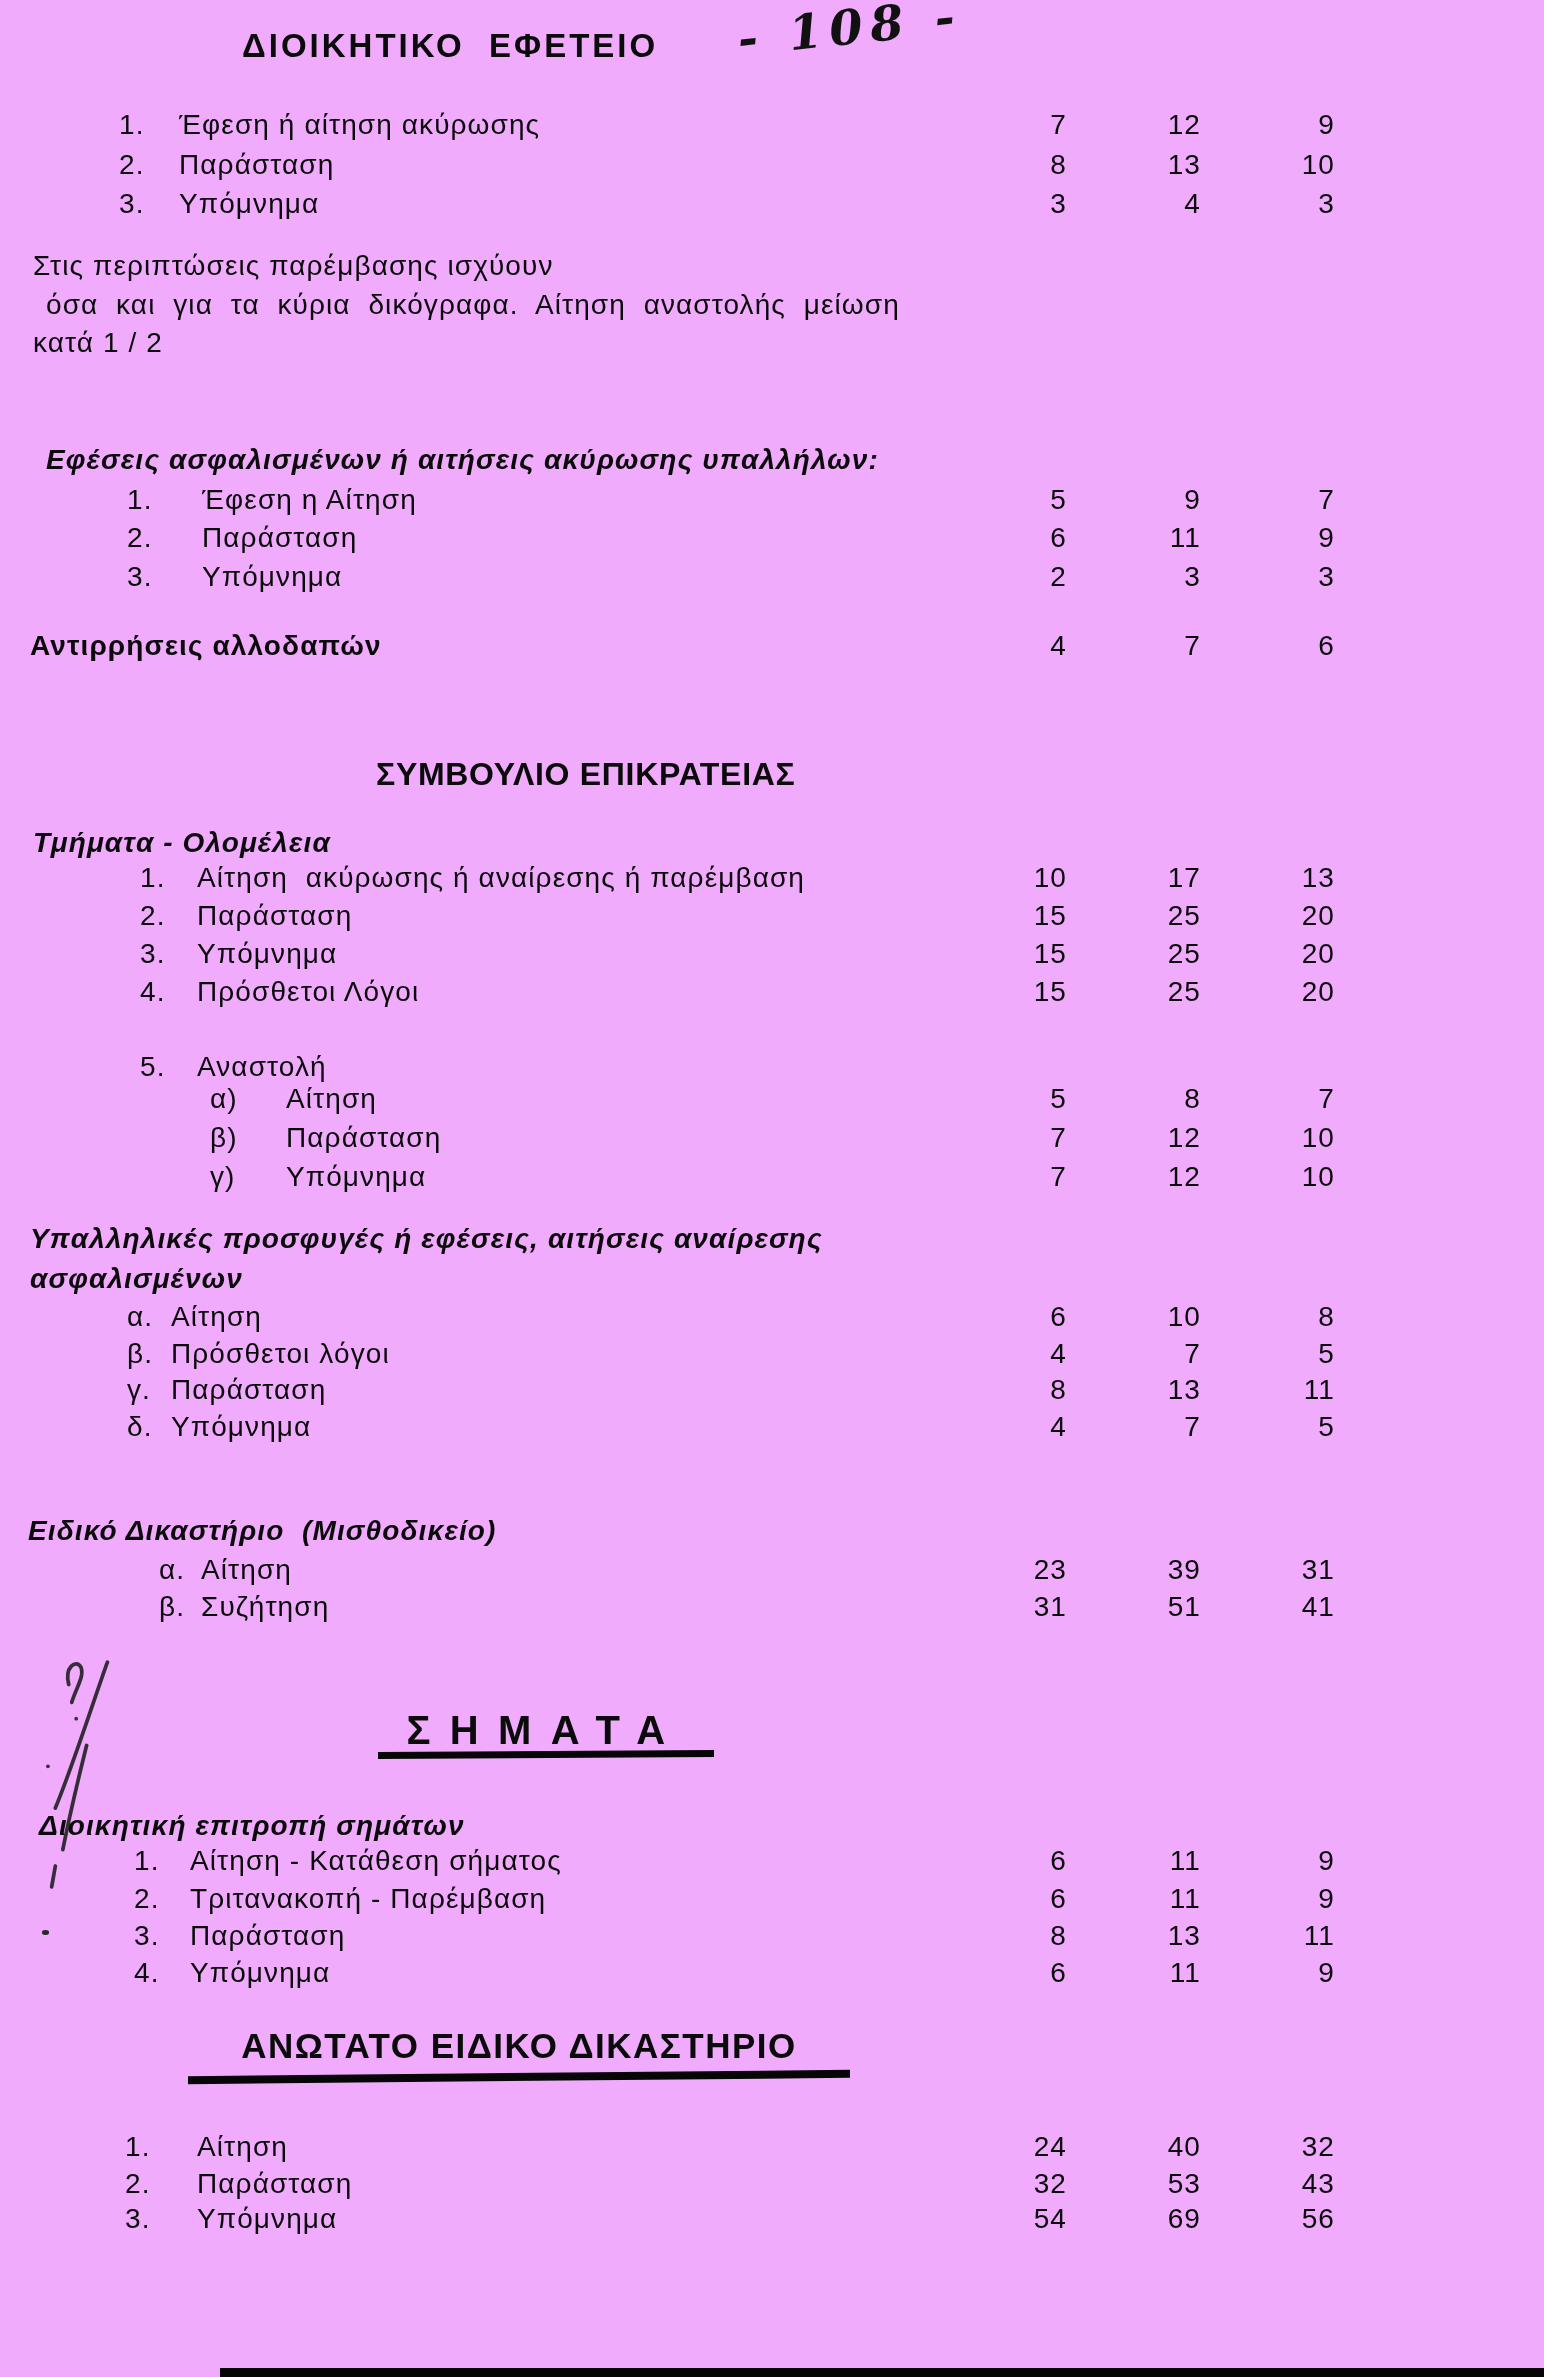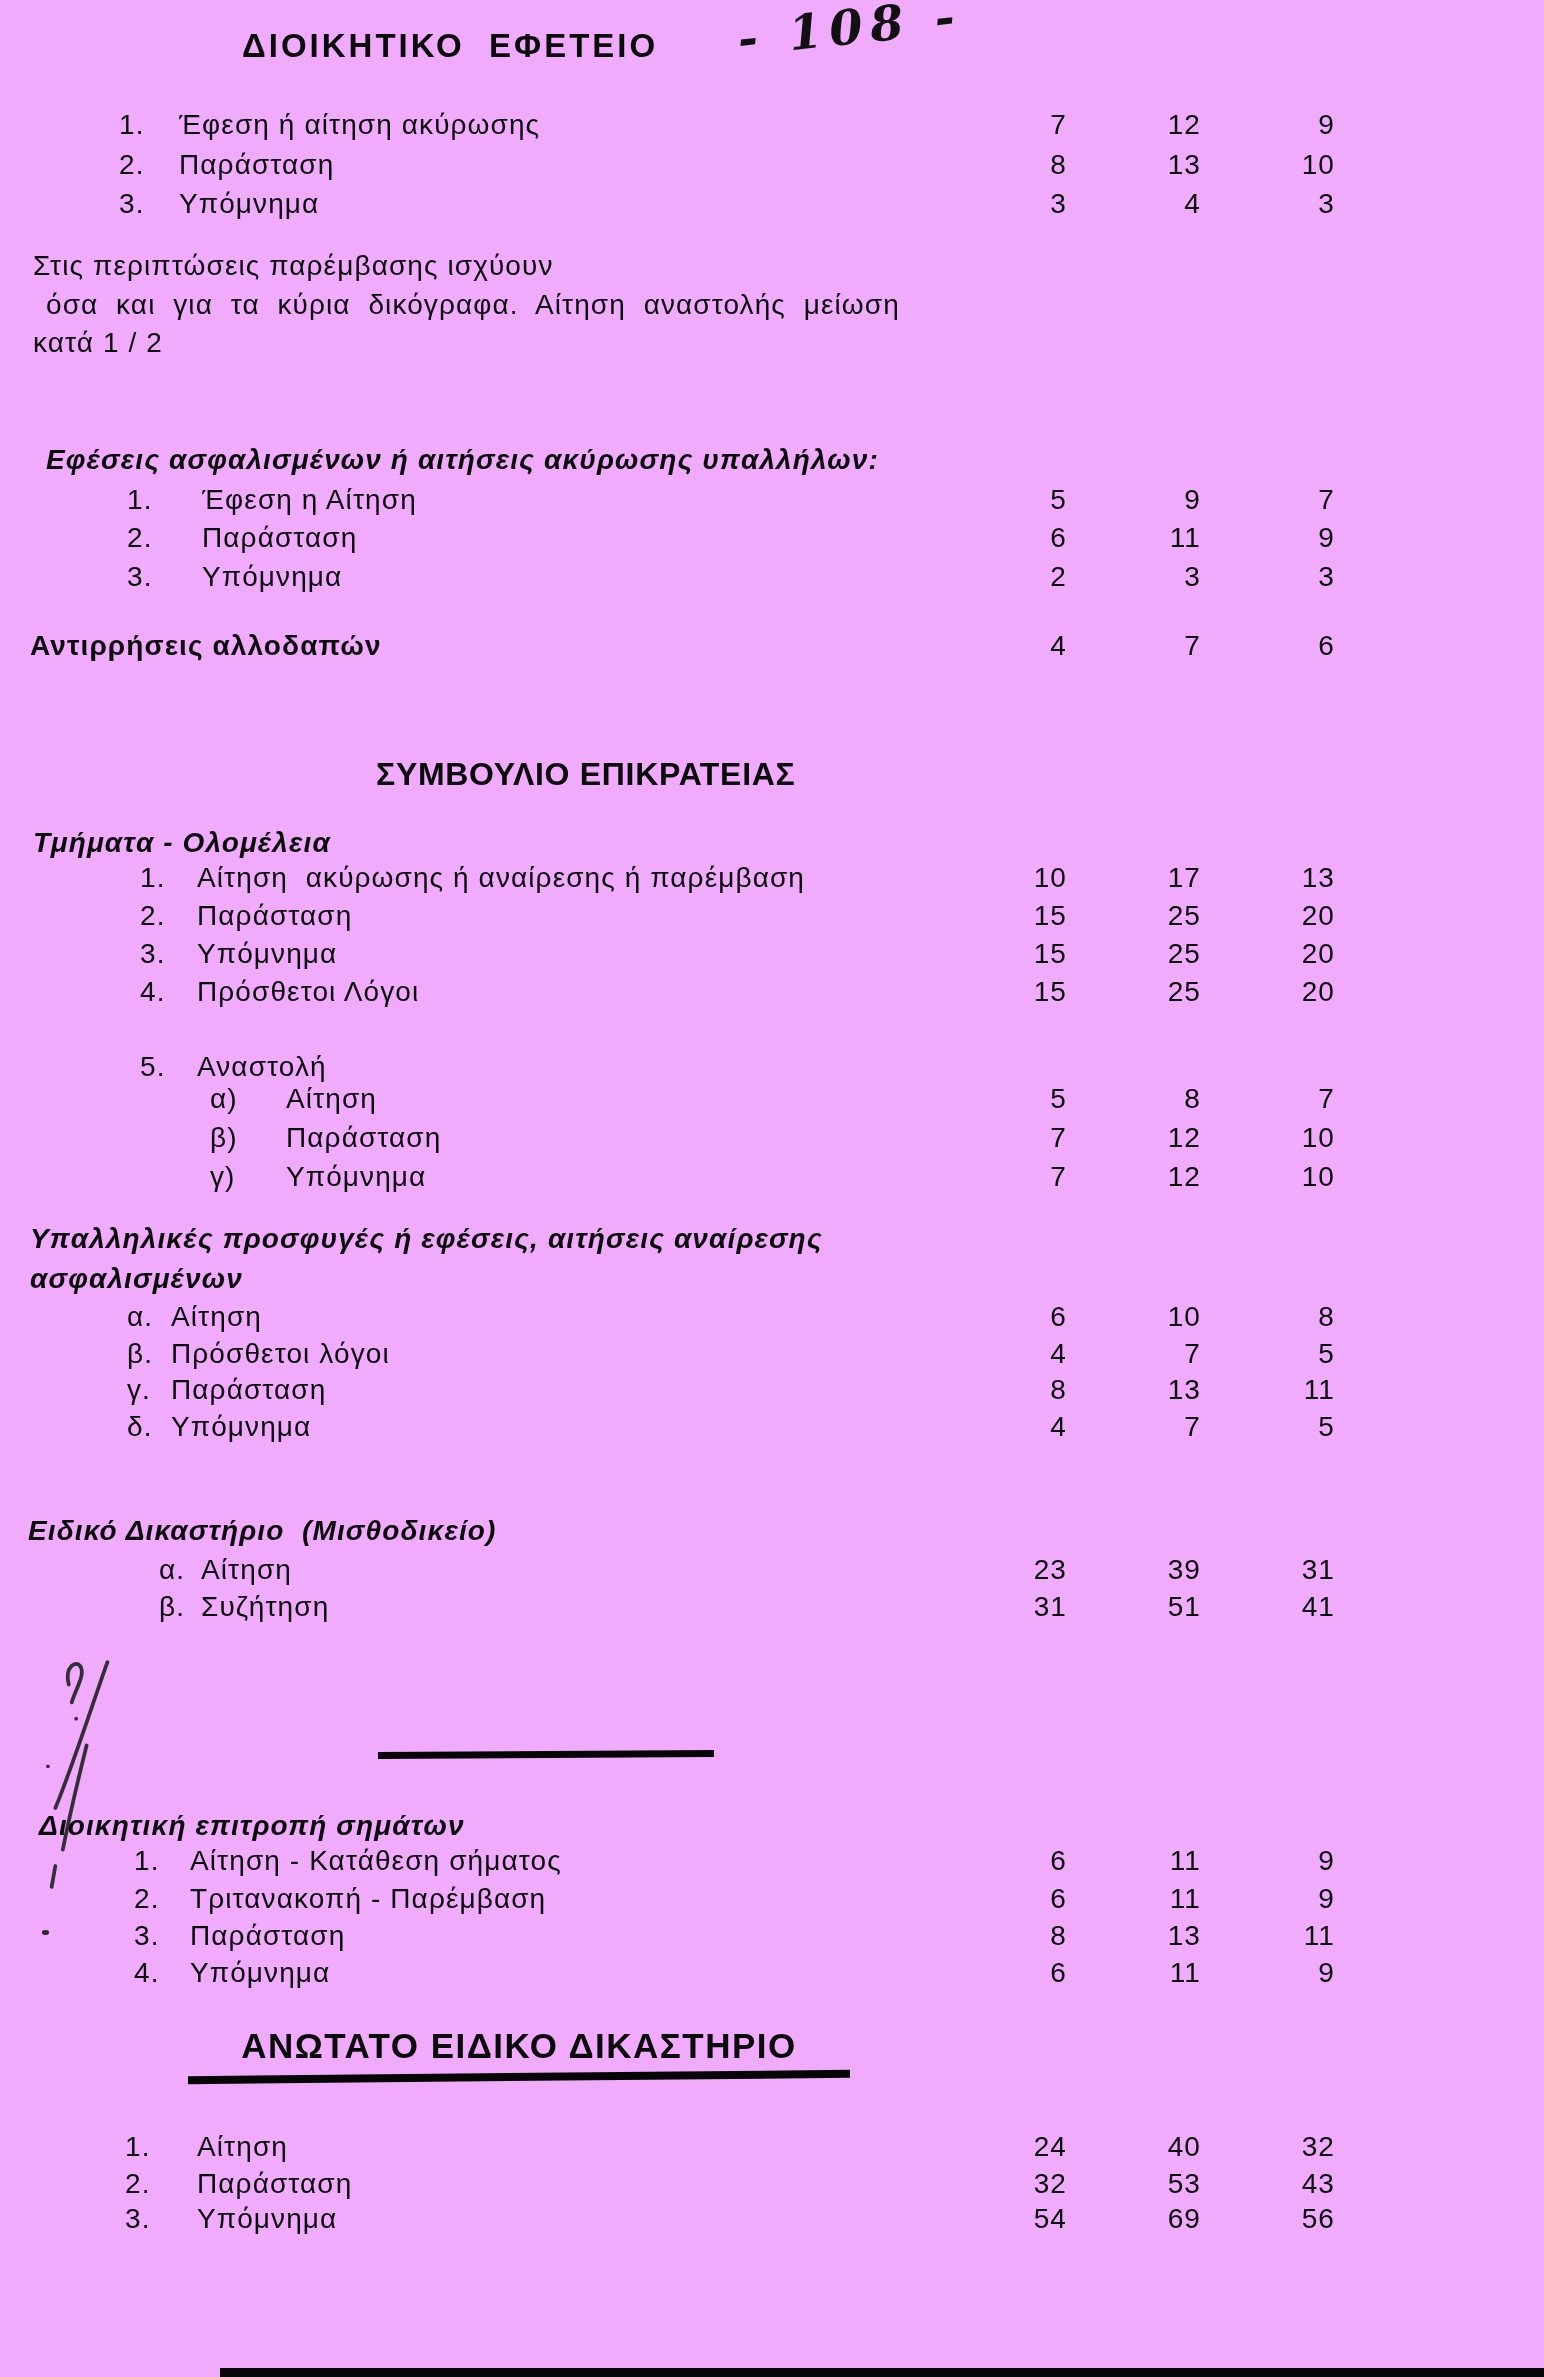--- a/index.html
+++ b/index.html
@@ -210,20 +210,21 @@
     <g fill="none" stroke="#1c1c1c" stroke-width="5" stroke-linecap="round" opacity="0.88">
       <path d="M40,42 C34,18 50,8 56,18 C62,30 50,46 44,66"></path>
       <path d="M92,12 C74,62 46,150 22,208"></path>
       <path d="M64,124 C54,164 40,224 32,264"></path>
       <path d="M22,286 L17,314"></path>
       <circle cx="12" cy="152" r="2.5" fill="#1c1c1c" stroke="none"></circle>
       <circle cx="50" cy="88" r="2.5" fill="#1c1c1c" stroke="none"></circle>
     </g>
   </svg>
 
+  <div class="title" style="left:376px;top:1708px;width:339px;font-size:40px;letter-spacing:19.3px;">ΣΗΜΑΤΑ</div>
   <div class="bar" style="left:378px;top:1751px;width:336px;height:7.4px;transform:rotate(-0.3deg);"></div>
 
   <div class="hd" style="left:39px;top:1810px;">Διοικητική επιτροπή σημάτων</div>
 
   <div class="row L7" style="top:1842px">
     <span class="num">1.</span>
     <span class="lbl">Αίτηση - Κατάθεση σήματος</span>
     <span class="c c1">6</span>
     <span class="c c2">11</span>
     <span class="c c3">9</span>

